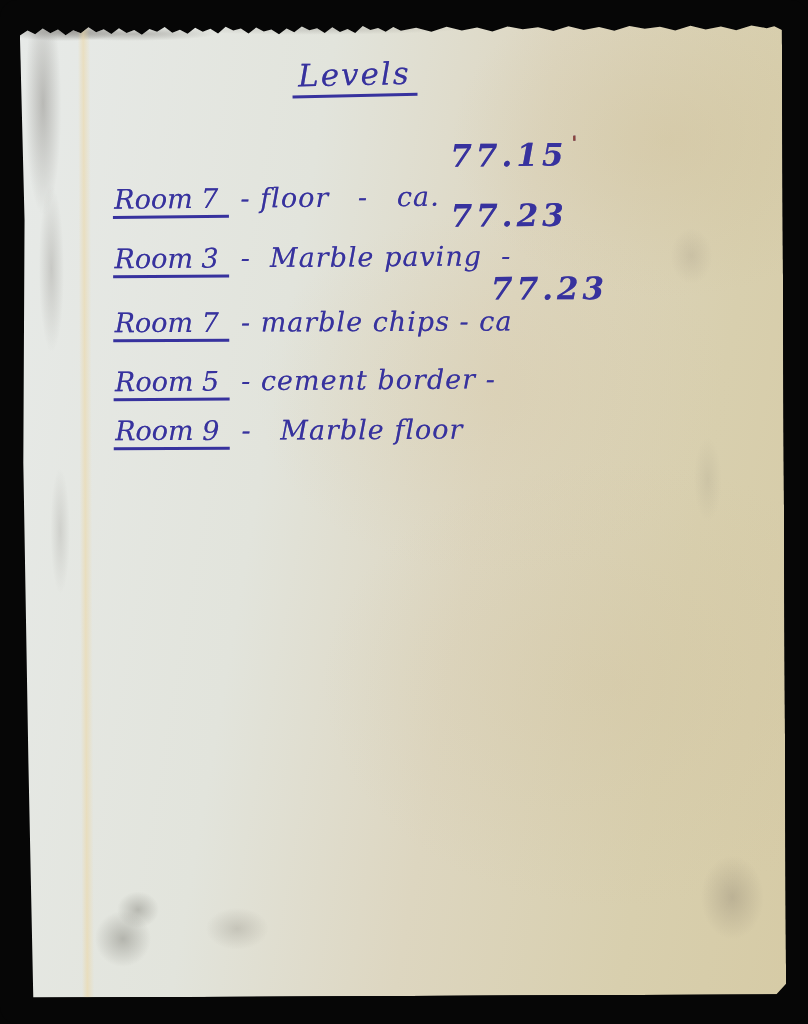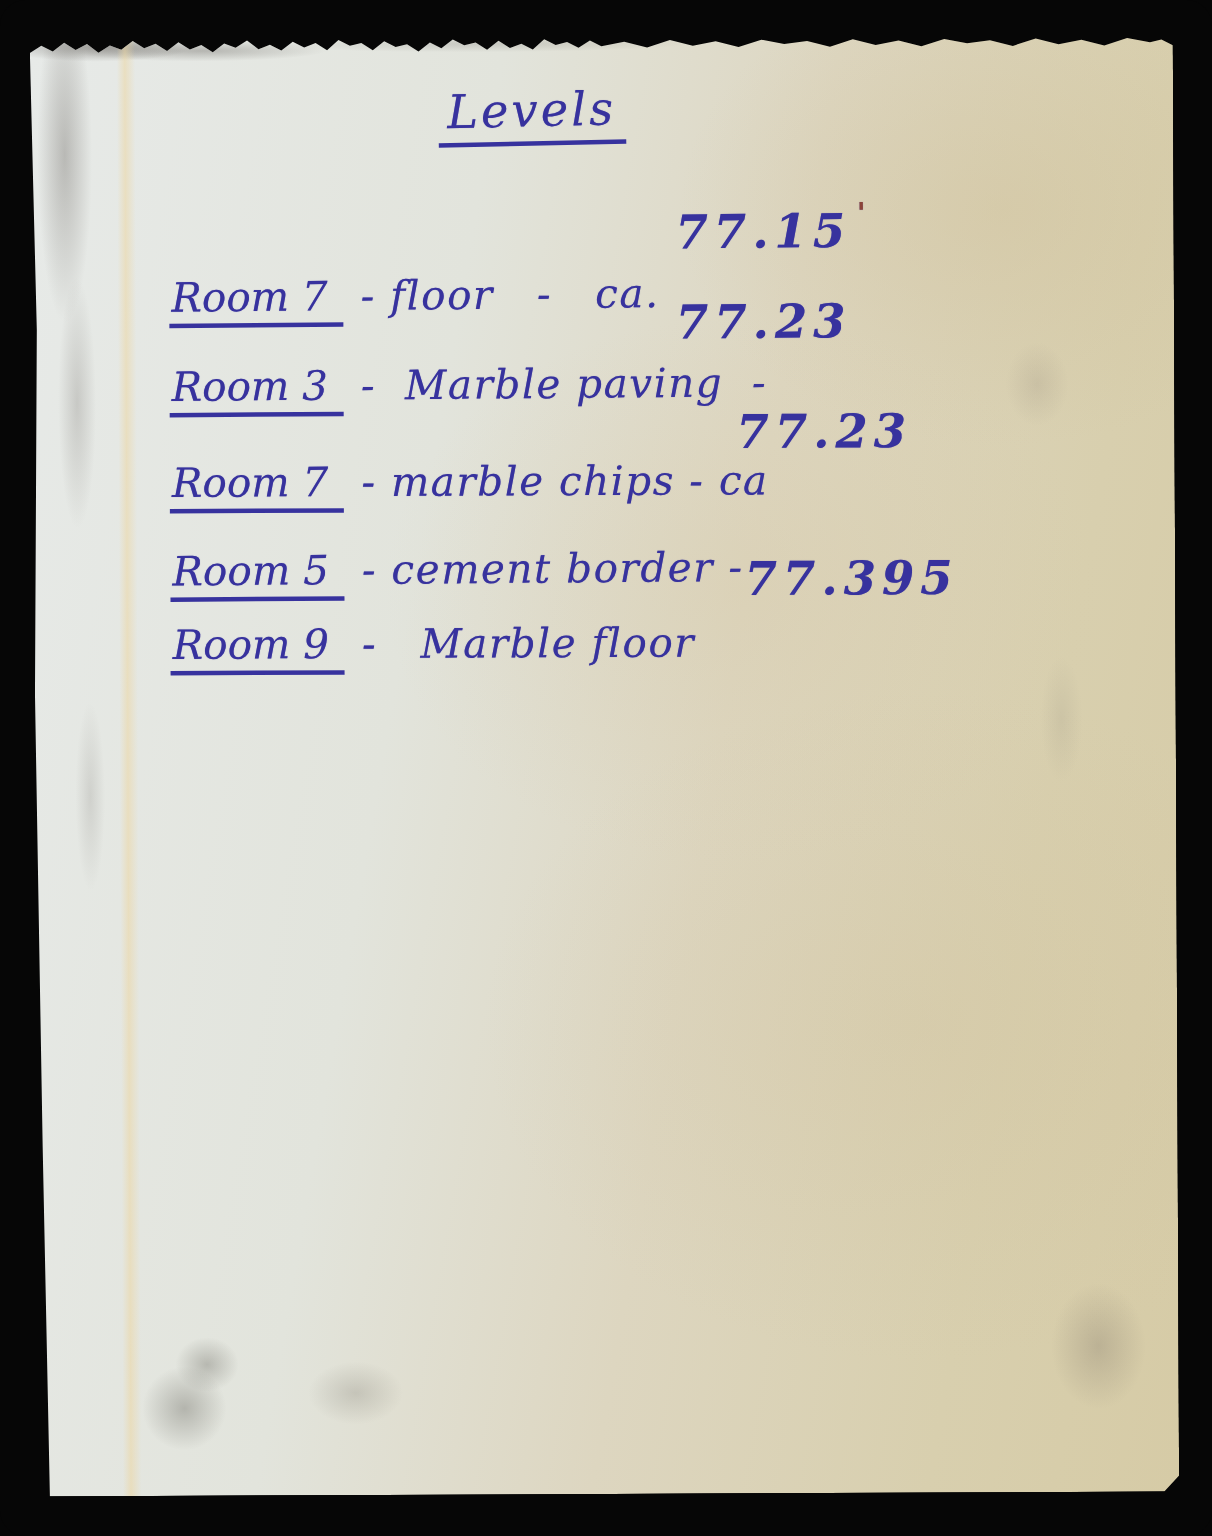--- a/index.html
+++ b/index.html
@@ -135,16 +135,15 @@
       <span class="room">Room 7</span><span class="desc">- marble chips - ca</span>
       <span class="value"><span>77.23</span></span>
     </div>
 
     <div class="handwriting entry e4">
       <span class="room">Room 5</span><span class="desc">- cement border -</span>
     </div>
 
     <div class="handwriting entry e5">
       <span class="room">Room 9</span><span class="desc">-   Marble floor</span>
-      <span class="value"><span>77.395</span></span>
     </div>
   </div>
 </div>
 
 </body></html>

